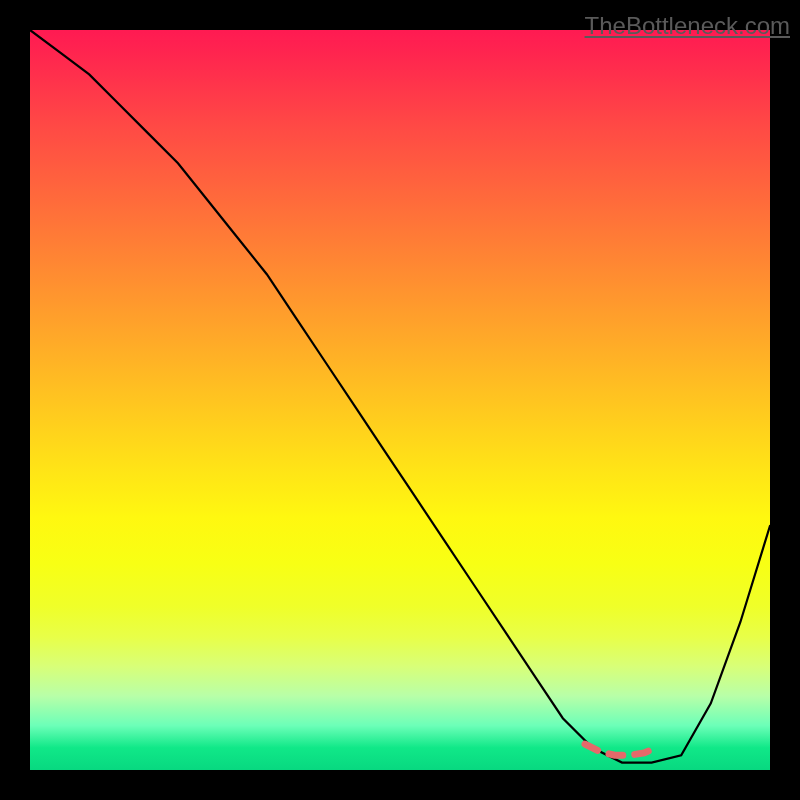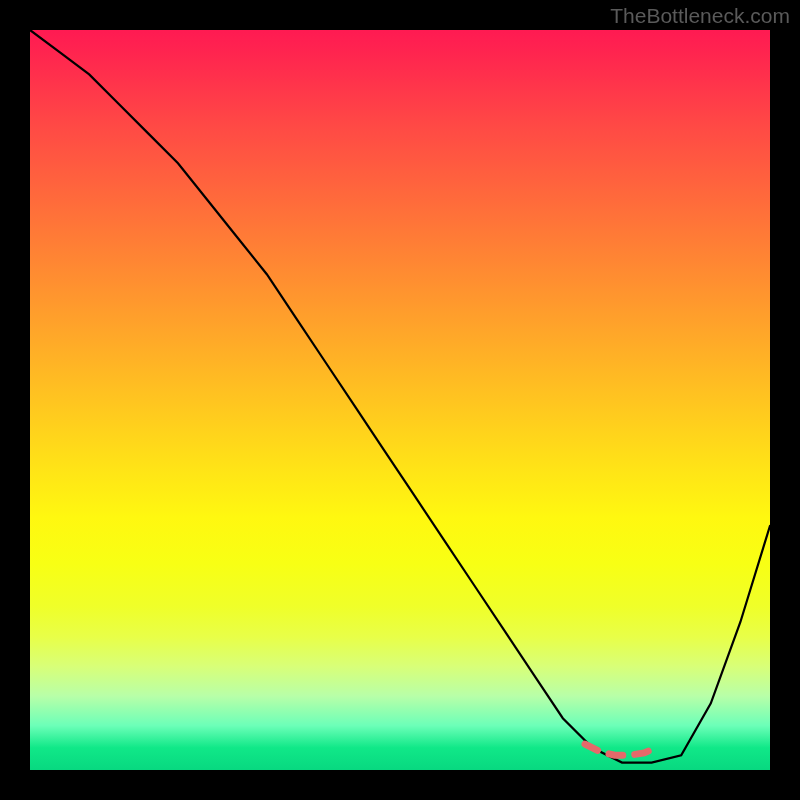--- a/index.html
+++ b/index.html
@@ -6,26 +6,27 @@
     margin: 0;
     padding: 0;
     width: 800px;
     height: 800px;
     background: #000;
     position: relative;
     font-family: Arial, sans-serif;
   }
   .watermark {
     position: absolute;
-    top: 4px;
+    top: 12px;
     right: 10px;
     color: #5a5a5a;
-    font-size: 21px;
+    font-size: 24px;
     font-weight: 500;
     z-index: 10;
+    text-decoration: underline;
   }
   .plot-area {
     position: absolute;
     left: 30px;
     top: 30px;
     width: 740px;
     height: 740px;
   }
   .gradient-bg {
     position: absolute;

